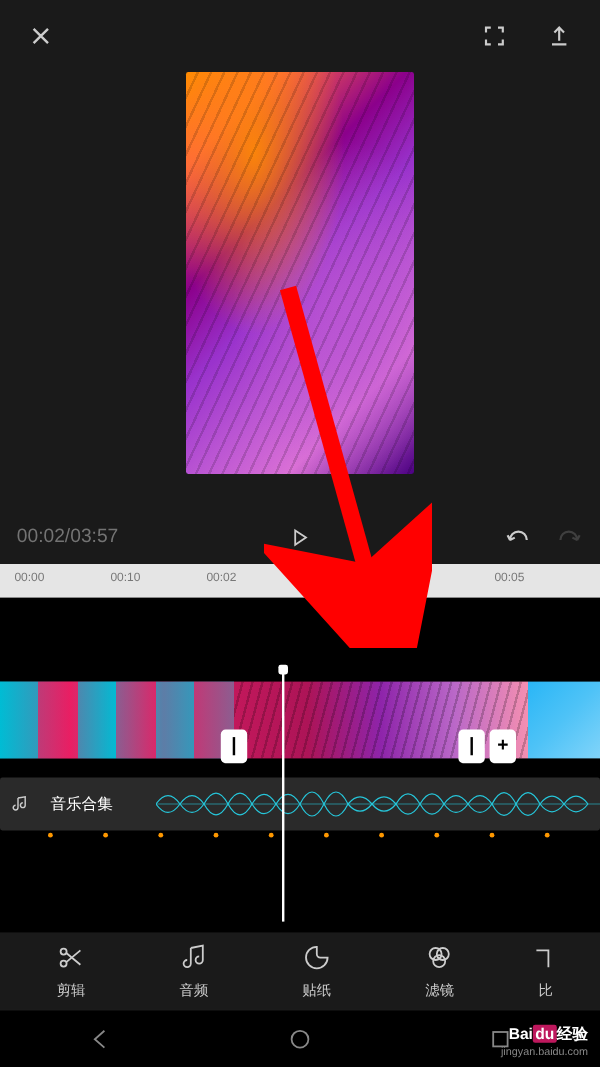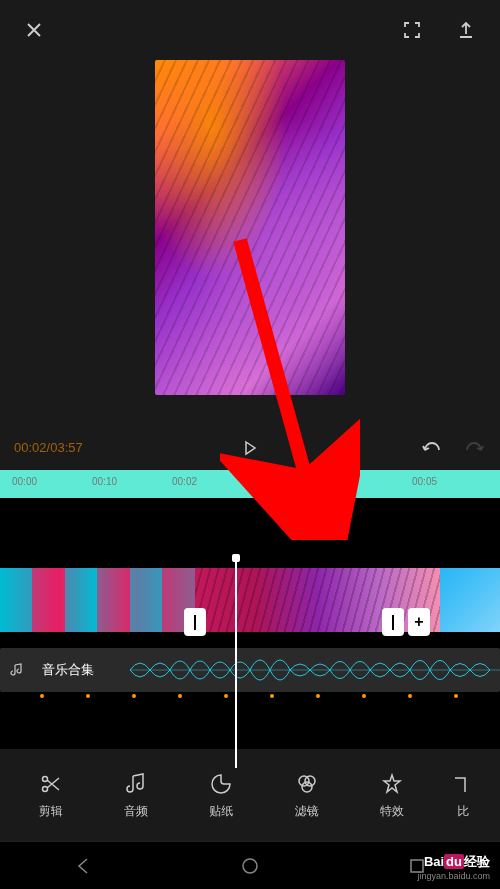--- a/index.html
+++ b/index.html
@@ -9,25 +9,25 @@
 .topbar-right { display: flex; gap: 30px; align-items: center; }
 .icon-btn { width: 24px; height: 24px; display: flex; align-items: center; justify-content: center; cursor: pointer; }
 
 .preview-area { background: #1a1a1a; height: 365px; display: flex; align-items: flex-start; justify-content: center; padding-top: 0; }
 .preview-video { width: 190px; height: 335px; background: linear-gradient(135deg, #ff8c00 0%, #ff6347 15%, #8b008b 35%, #9932cc 50%, #ba55d3 65%, #da70d6 80%, #4b0082 100%); border-radius: 2px; position: relative; overflow: hidden; }
 .preview-video::before { content: ''; position: absolute; inset: 0; background: radial-gradient(ellipse at 30% 20%, rgba(255,140,0,0.9) 0%, transparent 40%), radial-gradient(ellipse at 70% 60%, rgba(186,85,211,0.8) 0%, transparent 50%); }
 .wave-lines { position: absolute; inset: 0; }
 .wave-lines::before { content: ''; position: absolute; inset: 0; background: repeating-linear-gradient(115deg, transparent 0px, transparent 8px, rgba(0,0,0,0.15) 8px, rgba(0,0,0,0.15) 10px); }
 
 .controls { background: #1a1a1a; height: 45px; display: flex; align-items: center; padding: 0 14px; }
-.time-display { font-size: 13px; color: #a16207; }
+.time-display { font-size: 16px; color: #737373; }
 .play-btn { position: absolute; left: 50%; transform: translateX(-50%); }
 .undo-redo { margin-left: auto; display: flex; gap: 18px; }
 
-.ruler { height: 28px; background: #5eead4; display: flex; position: relative; padding-top: 6px; }
+.ruler { height: 28px; background: #e5e5e5; display: flex; position: relative; padding-top: 6px; }
 .ruler-tick { position: absolute; font-size: 10px; color: #777; top: 6px; }
 
 .timeline-area { background: #000; position: relative; height: 250px; }
 .playhead { position: absolute; left: 235px; top: -10px; width: 2px; height: 210px; background: #fff; z-index: 10; }
 .playhead::before { content: ''; position: absolute; top: -4px; left: -3px; width: 8px; height: 8px; background: #fff; border-radius: 2px; }
 
 .video-track { height: 64px; margin-top: 70px; display: flex; position: relative; }
 .clip { height: 64px; position: relative; }
 .clip-a { width: 195px; background: linear-gradient(90deg, #00bcd4 0%, #e91e63 30%, #00bcd4 50%, #e91e63 70%, #00bcd4 100%); }
 .clip-a::before { content: ''; position: absolute; inset: 0; background: repeating-linear-gradient(90deg, rgba(0,188,212,0.6) 0 32px, rgba(233,30,99,0.6) 32px 65px); }
@@ -41,21 +41,21 @@
 
 .audio-track { margin-top: 16px; height: 44px; background: #2a2a2a; display: flex; align-items: center; position: relative; border-radius: 2px; }
 .audio-label { display: flex; align-items: center; gap: 18px; padding: 0 10px; font-size: 13px; z-index: 2; }
 .waveform { position: absolute; left: 130px; right: 0; height: 100%; }
 .waveform svg { width: 100%; height: 100%; }
 .beat-dots { position: absolute; bottom: -8px; left: 0; right: 0; height: 6px; display: flex; gap: 42px; padding-left: 40px; }
 .beat-dot { width: 4px; height: 4px; background: #ff9800; border-radius: 50%; }
 
 .arrow-overlay { position: absolute; top: 230px; left: 220px; z-index: 20; pointer-events: none; }
 
-.bottom-tools { position: absolute; bottom: 48px; left: 0; right: 0; height: 92px; display: flex; justify-content: space-around; align-items: center; padding: 0 8px; background: #1a1a1a; }
+.bottom-tools { position: absolute; bottom: 48px; left: 0; right: 0; height: 64px; display: flex; justify-content: space-around; align-items: center; padding: 0 8px; background: #1a1a1a; }
 .tool-item { display: flex; flex-direction: column; align-items: center; gap: 6px; cursor: pointer; min-width: 58px; }
 .tool-icon { width: 26px; height: 26px; display: flex; align-items: center; justify-content: center; }
 .tool-label { font-size: 12px; color: #ccc; }
 
 .navbar { position: absolute; bottom: 0; left: 0; right: 0; height: 48px; background: #000; display: flex; align-items: center; justify-content: space-around; border-top: 1px solid #222; }
 .nav-btn { width: 28px; height: 28px; display: flex; align-items: center; justify-content: center; }
 
 .watermark { position: absolute; bottom: 8px; right: 10px; z-index: 30; text-align: right; }
 .watermark-main { font-size: 13px; font-weight: bold; color: #fff; }
 .watermark-main .du { background: #be185d; padding: 0 2px; border-radius: 2px; }
@@ -212,28 +212,20 @@
   <div class="tool-item">
     <div class="tool-icon">
         <svg width="24" height="24" viewBox="0 0 24 24">
           <circle cx="9" cy="9" r="5" stroke="#ccc" stroke-width="1.5" fill="none"></circle>
           <circle cx="15" cy="9" r="5" stroke="#ccc" stroke-width="1.5" fill="none"></circle>
           <circle cx="12" cy="15" r="5" stroke="#ccc" stroke-width="1.5" fill="none"></circle>
         </svg>
       </div>
     <span class="tool-label">滤镜</span>
   </div>
-  <div class="tool-item">
-    <div class="tool-icon">
-        <svg width="24" height="24" viewBox="0 0 24 24">
-          <path d="M12 3 L14 9 L20 9 L15 13 L17 20 L12 16 L7 20 L9 13 L4 9 L10 9 Z" stroke="#ccc" stroke-width="1.5" fill="none"></path>
-        </svg>
-      </div>
-    <span class="tool-label">特效</span>
-  </div>
   <div class="tool-item" style="min-width:30px">
     <div class="tool-icon">
         <svg width="24" height="24" viewBox="0 0 24 24">
           <path d="M4 6 H14 V20" stroke="#ccc" stroke-width="1.5" fill="none"></path>
         </svg>
       </div>
     <span class="tool-label">比</span>
   </div>
 </div>
 

